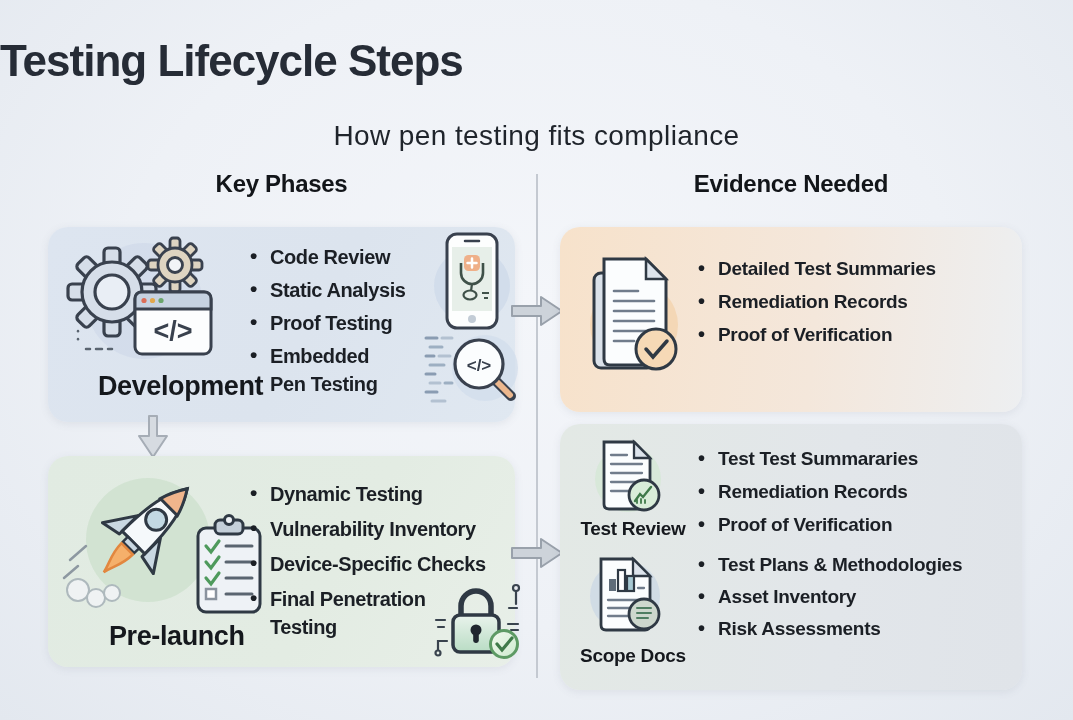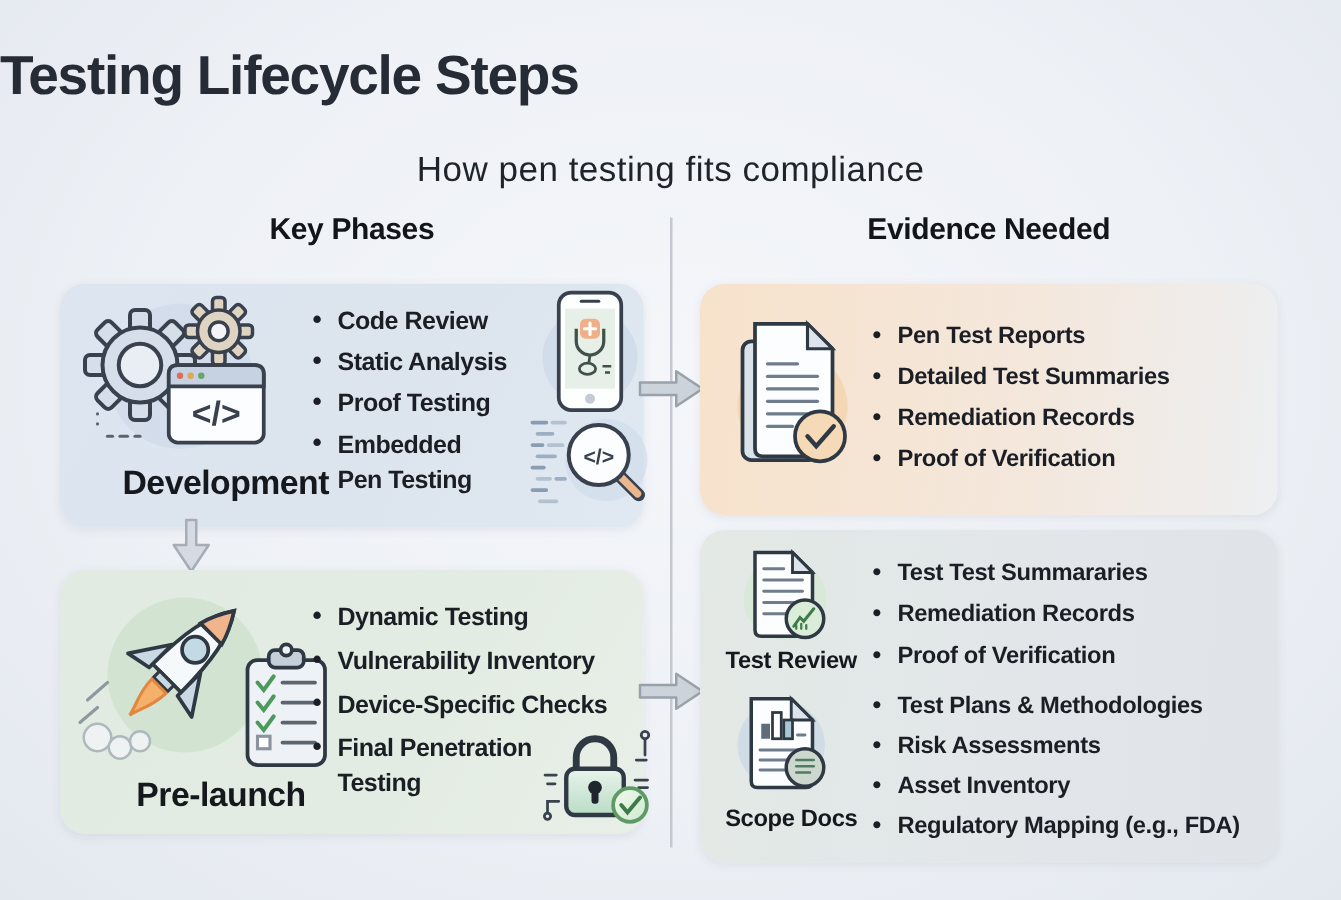--- a/index.html
+++ b/index.html
@@ -264,21 +264,20 @@
           <line x1="30" y1="48" x2="70" y2="48"></line>
         <line x1="30" y1="58" x2="70" y2="58"></line>
           <line x1="30" y1="68" x2="70" y2="68"></line>
         <line x1="30" y1="78" x2="62" y2="78"></line>
           <line x1="30" y1="88" x2="50" y2="88"></line>
       </g>
       <circle cx="72" cy="96" r="20" fill="#f6d9b6" stroke="#2f3944" stroke-width="3"></circle>
       <path d="M62 96 l7 8 l14 -16" fill="none" stroke="#2f3944" stroke-width="3.5" stroke-linecap="round"></path>
     </svg>
     <ul class="blist right-list" style="left:138px;top:28px;width:330px">
-      <li>Pen Test Reports</li>
       <li>Detailed Test Summaries</li>
       <li>Remediation Records</li>
       <li>Proof of Verification</li>
     </ul>
   </div>
 
   <div class="box box-ev2">
     <svg class="abs" style="left:30px;top:13px" width="80" height="80" viewBox="0 0 80 80">
       <circle cx="38" cy="42" r="33" fill="#d5e7d6" opacity="0.8"></circle>
       <path d="M14 5 H44 L60 21 V67 q0 5 -5 5 H19 q-5 0 -5 -5 Z" fill="#fbfdfe" stroke="#2f3944" stroke-width="2.8"></path>
@@ -321,19 +320,18 @@
       <circle cx="56" cy="62" r="15" fill="#cdd7cd" stroke="#2f3944" stroke-width="2.8"></circle>
       <g stroke="#4f7d62" stroke-width="2" stroke-linecap="round">
         <line x1="49" y1="56" x2="63" y2="56"></line>
           <line x1="49" y1="61" x2="63" y2="61"></line>
         <line x1="49" y1="66" x2="60" y2="66"></line>
       </g>
     </svg>
     <div class="mini-label" style="top:221px">Scope Docs</div>
     <ul class="blist right-list scope-list" style="left:138px;top:127px;width:330px">
       <li>Test Plans &amp; Methodologies</li>
+      <li>Asset Inventory</li>
       <li>Risk Assessments</li>
-      <li>Asset Inventory</li>
-      <li>Regulatory Mapping (e.g., FDA)</li>
     </ul>
   </div>
 
 </div>
 
 </body></html>

